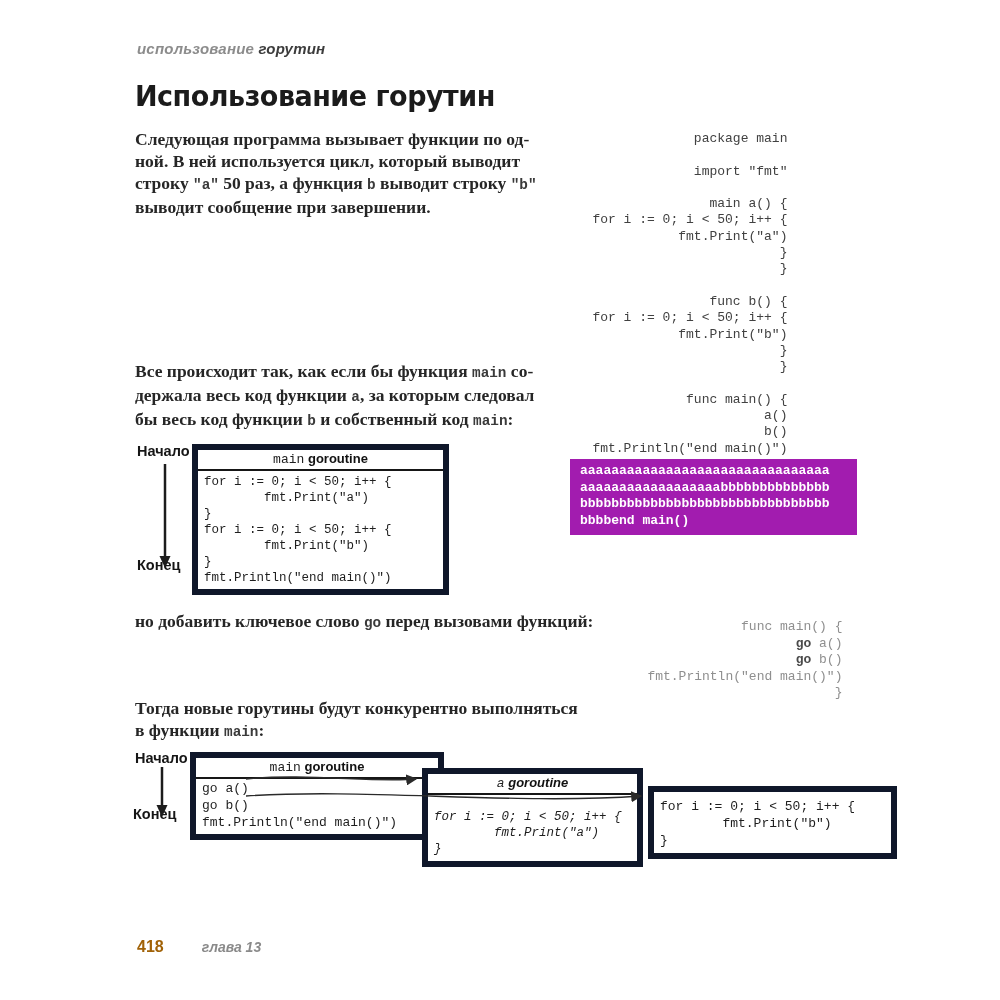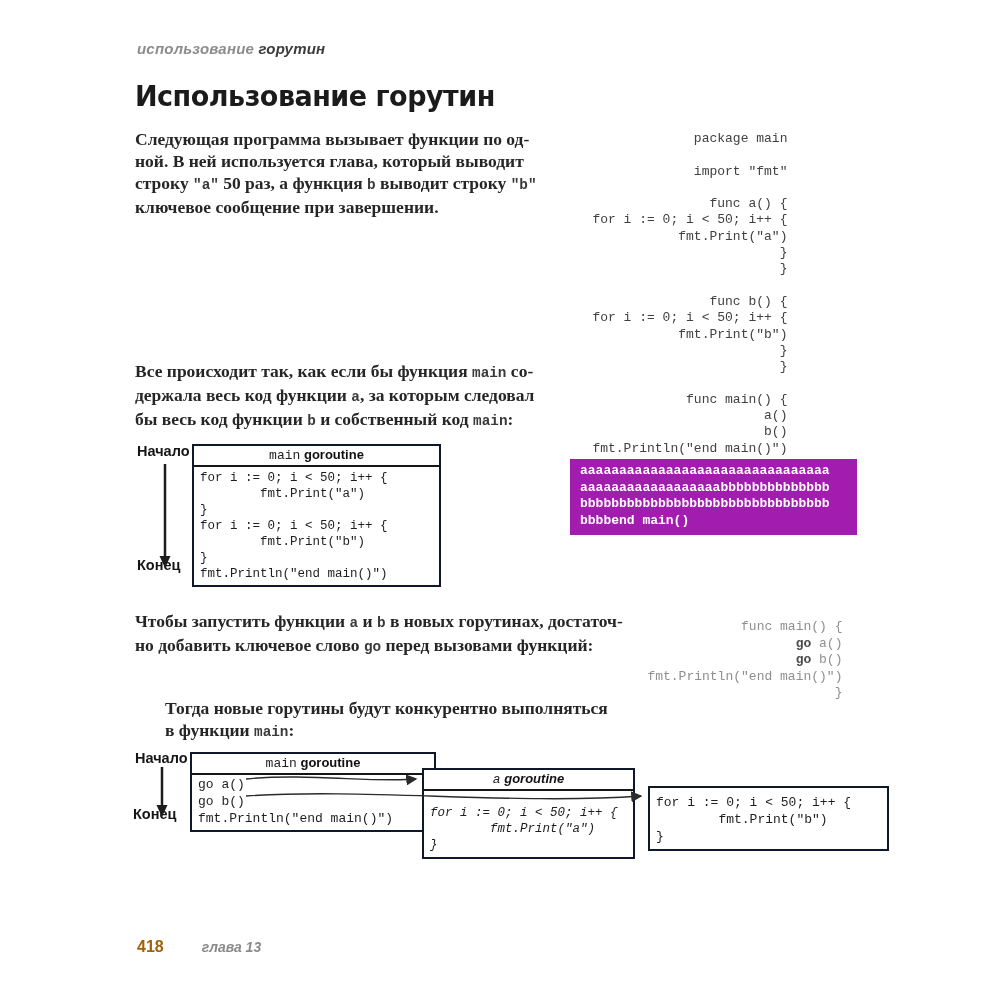--- a/index.html
+++ b/index.html
@@ -31,21 +31,21 @@
   
   .outbox{position:absolute;left:570px;top:459px;width:267px;background:#a21caf;
           color:#ffffff;font-family:"Liberation Mono","DejaVu Sans Mono",monospace;
           font-size:13px;font-weight:bold;line-height:16.6px;padding:4px 10px 6px 10px;}
   .outbox .ln{white-space:pre;}
 
   
   .diagram{position:absolute;}
   .dlabel{position:absolute;font-family:"Liberation Sans",sans-serif;font-weight:bold;
           font-size:14.5px;color:#161616;}
-  .gbox{position:absolute;border:2px solid #0f172a;background:#fff;}
+  .gbox{position:absolute;border:6px solid #0f172a;background:#fff;}
   .gbox .ghead{border-bottom:2px solid #161616;text-align:center;font-size:13px;
                padding:1px 4px 2px 4px;white-space:nowrap;}
   .gbox .ghead .mono{font-family:"Liberation Mono","DejaVu Sans Mono",monospace;color:#1e1e1e;}
   .gbox .ghead .bold{font-family:"Liberation Sans",sans-serif;font-weight:bold;color:#111;}
   .gbox .gcode{font-family:"Liberation Mono","DejaVu Sans Mono",monospace;font-size:12.5px;
                line-height:16px;color:#1e1e1e;padding:3px 6px 3px 6px;}
   .gbox .gcode .ln{white-space:pre;}
   .arrow-svg{position:absolute;left:0;top:0;pointer-events:none;}
 
   
@@ -59,31 +59,31 @@
 <div id="page">
 
   <div class="runhead">
     <span class="light">использование </span><span class="dark">горутин</span>
   </div>
 
   <div class="title">Использование горутин</div>
 
   <div class="para" style="left:135px;top:128px;">
       <div class="ln"><span>Следующая программа вызывает функции по од-</span></div>
-      <div class="ln"><span>ной. В ней используется глава, который выводит</span></div>
+      <div class="ln"><span>ной. В ней используется цикл, который выводит</span></div>
       <div class="ln"><span>строку </span><span class="cd">"a"</span><span> 50 раз, а функция </span><span class="cd">b</span><span> выводит строку </span><span class="cd">"b"</span></div>
-      <div class="ln"><span>ключевое сообщение при завершении.</span></div>
+      <div class="ln"><span>выводит сообщение при завершении.</span></div>
     </div>
 
   <div class="codeblock" style="left:530px;top:131px;">
       <div class="ln"><span>package main</span></div>
       <div class="ln"><span>&nbsp;</span></div>
       <div class="ln"><span>import "fmt"</span></div>
       <div class="ln"><span>&nbsp;</span></div>
-      <div class="ln"><span>func a() {</span></div>
+      <div class="ln"><span>main a() {</span></div>
       <div class="ln"><span>        for i := 0; i &lt; 50; i++ {</span></div>
       <div class="ln"><span>                fmt.Print("a")</span></div>
       <div class="ln"><span>        }</span></div>
       <div class="ln"><span>}</span></div>
       <div class="ln"><span>&nbsp;</span></div>
       <div class="ln"><span>func b() {</span></div>
       <div class="ln"><span>        for i := 0; i &lt; 50; i++ {</span></div>
       <div class="ln"><span>                fmt.Print("b")</span></div>
       <div class="ln"><span>        }</span></div>
       <div class="ln"><span>}</span></div>
@@ -125,33 +125,32 @@
           <div class="ln"><span>}</span></div>
           <div class="ln"><span>for i := 0; i &lt; 50; i++ {</span></div>
           <div class="ln"><span>        fmt.Print("b")</span></div>
           <div class="ln"><span>}</span></div>
           <div class="ln"><span>fmt.Println("end main()")</span></div>
         </div>
     </div>
   </div>
 
   <div class="para" style="left:135px;top:610px;">
-      <div class="ln"><span>Чтобы запустить функции </span><span class="cd">a</span><span> и </span><span class="cd">b</span><span> в новых горутинах, достаточ-</span></div>
       <div class="ln"><span>но добавить ключевое слово </span><span class="cd">go</span><span> перед вызовами функций:</span></div>
     </div>
 
   <div class="codeblock gray" style="left:585px;top:619px;">
       <div class="ln"><span>func main() {</span></div>
       <div class="ln"><span>        </span><span class="kw">go</span><span> a()</span></div>
       <div class="ln"><span>        </span><span class="kw">go</span><span> b()</span></div>
       <div class="ln"><span>        fmt.Println("end main()")</span></div>
       <div class="ln"><span>}</span></div>
     </div>
 
-  <div class="para" style="left:135px;top:697px;margin-left:30px;">
+  <div class="para" style="left:135px;top:697px;">
       <div class="ln"><span>Тогда новые горутины будут конкурентно выполняться</span></div>
       <div class="ln"><span>в функции </span><span class="cd">main</span><span>:</span></div>
     </div>
 
   <div class="diagram" style="left:125px;top:745px;width:775px;height:140px;">
     <div class="dlabel" style="left:10px;top:5px;">Начало</div>
     <div class="dlabel" style="left:8px;top:61px;">Конец</div>
 
     <div class="gbox" style="left:65px;top:7px;width:242px;">
       <div class="ghead">

